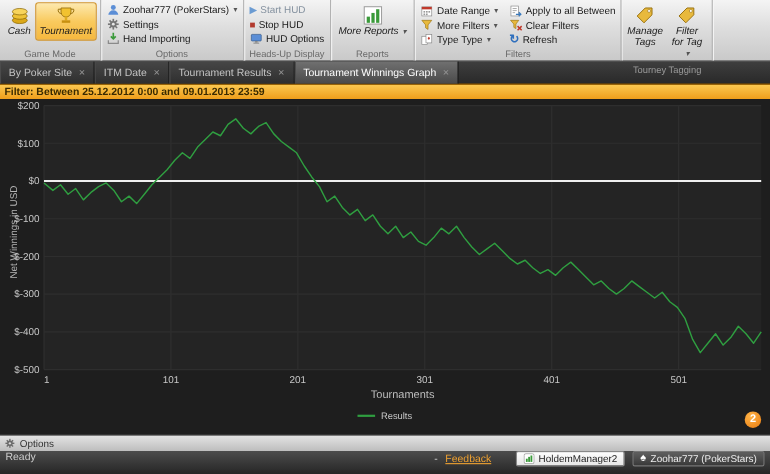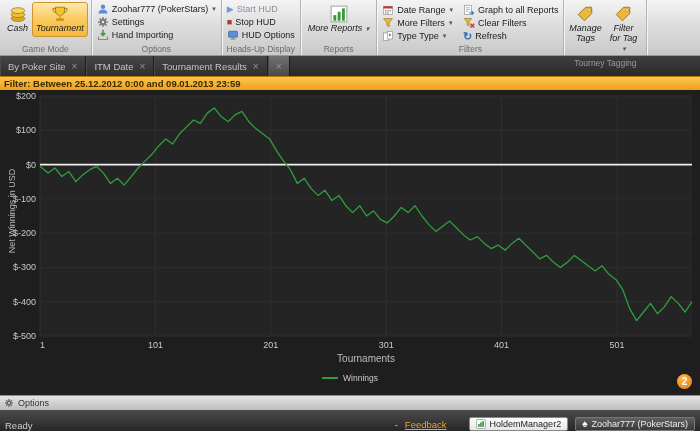--- a/index.html
+++ b/index.html
@@ -64,21 +64,21 @@
   .powered-by { font-size:7.5px; color:#8a8a8a; }
   .powered-name { font-size:9px; color:#e2e2e2; }
 
   
   .optionsbar { height:15px; background:linear-gradient(#e4e4e4,#bdbdbd);
     border-top:1px solid #8f8f8f; display:flex; align-items:center; gap:4px;
     padding:0 4px; font-size:9px; color:#333; }
 
   
   .statusbar { height:21px; background:linear-gradient(#4c4c4c,#262626);
-    display:flex; align-items:flex-end; justify-content:space-between; padding:0 5px;
+    display:flex; align-items:flex-start; justify-content:space-between; padding:0 5px;
     font-size:9.5px; color:#cfcfcf; }
   .status-right { display:flex; align-items:center; gap:7px; }
   .feedback { color:#f0a231; text-decoration:underline; cursor:pointer; }
   .task-app { background:linear-gradient(#fdfdfd,#e6e6e6); color:#222; border:1px solid #888;
     border-radius:2px; padding:1px 6px; display:flex; align-items:center; gap:4px; font-size:9px;margin-left:15px; }
   .task-account { background:linear-gradient(#606060,#393939); color:#eee; border:1px solid #777;
     border-radius:2px; padding:1px 6px; display:flex; align-items:center; gap:4px; font-size:9px; }
   .spade { color:#fff; font-size:10px; line-height:10px; }
 </style>
 </head>
@@ -236,21 +236,21 @@
       </div>
       <div class="smallcol">
         <div class="smallrow">
           <span class="sicon">
             <svg viewBox="0 0 16 16" width="12" height="12">
                 <rect x="2" y="2" width="9" height="12" fill="#fff" stroke="#888" stroke-width="0.8"></rect>
                 <path d="M4 5 H9 M4 7.5 H9 M4 10 H7" stroke="#9a9a9a" stroke-width="1"></path>
                 <path d="M8 12 L14 12 M11.5 9.5 L14 12 L11.5 14.5" stroke="#3a7abd" stroke-width="1.5" fill="none"></path>
               </svg>
           </span>
-          <span>Graph to all Reports</span>
+          <span>Apply to all Between</span>
         </div>
         <div class="smallrow">
           <span class="sicon">
             <svg viewBox="0 0 16 16" width="12" height="12">
                 <path d="M1.5 2 H11.5 L8 6.5 V12 L5.5 10.5 V6.5 Z" fill="#e8b93c" stroke="#9a7210" stroke-width="0.8"></path>
                 <path d="M10 9 L15 14 M15 9 L10 14" stroke="#c0392b" stroke-width="1.8"></path>
               </svg>
           </span>
           <span>Clear Filters</span>
         </div>
@@ -296,20 +296,21 @@
     </div>
     <div class="tab">
       <span>ITM Date</span>
       <span class="close">×</span>
     </div>
     <div class="tab">
       <span>Tournament Results</span>
       <span class="close">×</span>
     </div>
     <div class="tab active">
+      <span>Tournament Winnings Graph</span>
       <span class="close">×</span>
     </div>
   </div>
 
 <div class="filterbar">Filter:  Between 25.12.2012 0:00 and 09.01.2013 23:59</div>
 
 <div class="chart">
   <div class="y-axis-title">Net Winnings in USD</div>
   <svg id="chart-svg" width="700" height="276">
       <rect x="40" y="6" width="652" height="240" fill="#242424"></rect>
@@ -339,21 +340,21 @@
       <text x="40" y="258" text-anchor="start" fill="#c8c8c8" font-size="9" font-family="Liberation Sans, sans-serif">1</text>
       <text x="155.39823008849558" y="258" text-anchor="middle" fill="#c8c8c8" font-size="9" font-family="Liberation Sans, sans-serif">101</text>
       <text x="270.79646017699116" y="258" text-anchor="middle" fill="#c8c8c8" font-size="9" font-family="Liberation Sans, sans-serif">201</text>
       <text x="386.19469026548677" y="258" text-anchor="middle" fill="#c8c8c8" font-size="9" font-family="Liberation Sans, sans-serif">301</text>
       <text x="501.5929203539823" y="258" text-anchor="middle" fill="#c8c8c8" font-size="9" font-family="Liberation Sans, sans-serif">401</text>
       <text x="616.9911504424779" y="258" text-anchor="middle" fill="#c8c8c8" font-size="9" font-family="Liberation Sans, sans-serif">501</text>
       <text x="366" y="272" text-anchor="middle" fill="#bdbdbd" font-size="10" font-family="Liberation Sans, sans-serif">Tournaments</text>
     </svg>
   <div class="legend">
     <span class="legend-swatch" style="background: rgb(47, 158, 64);"></span>
-    <span>Winnings</span>
+    <span>Results</span>
   </div>
   <div class="powered">
     <span class="badge2">2</span>
   </div>
 </div>
 
 <div class="optionsbar">
   <span class="sicon" style="width:10px;height:10px;">
     <svg viewBox="0 0 16 16" width="10" height="10">
         <g fill="#6a6a6a">

